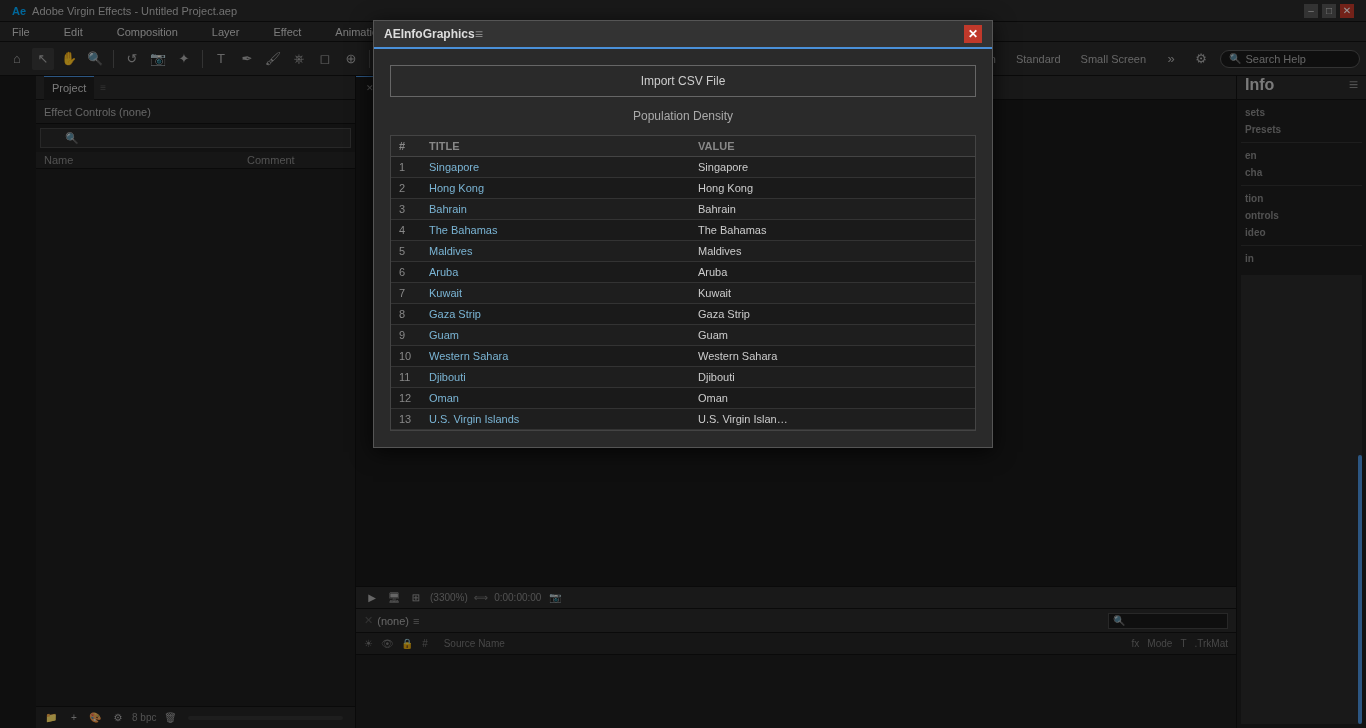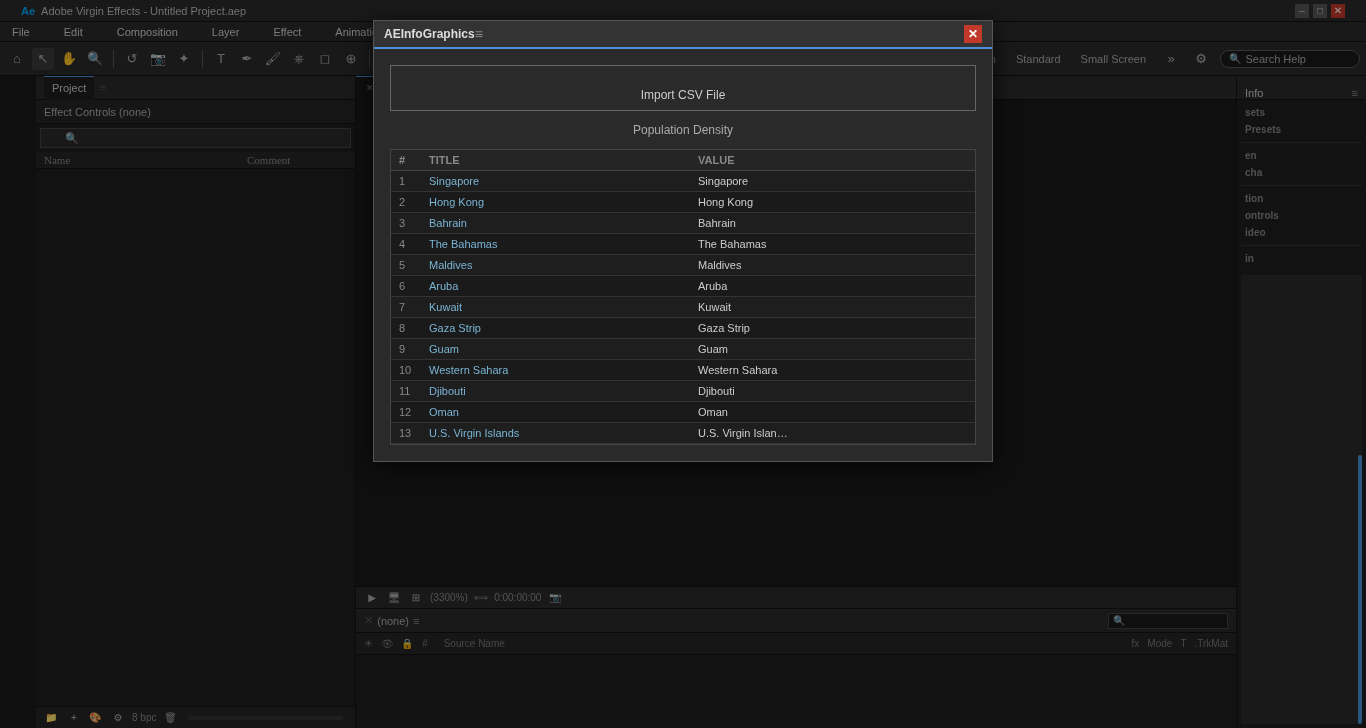--- a/index.html
+++ b/index.html
@@ -14,21 +14,21 @@
       position: relative;
     }
 
     
     .title-bar {
       background: #2b2b2b;
       height: 22px;
       display: flex;
       align-items: center;
       justify-content: space-between;
-      padding: 0 21px;
+      padding: 0 12px;
       border-bottom: 1px solid #111;
     }
     .title-bar-left {
       display: flex;
       align-items: center;
       gap: 6px;
       font-size: 11px;
       color: #aaa;
     }
     .title-bar-logo {
@@ -183,21 +183,20 @@
       padding: 2px 6px;
       height: 20px;
     }
     .project-table-header {
       display: flex;
       padding: 2px 8px;
       background: #252525;
       border-bottom: 1px solid #111;
       font-size: 11px;
       color: #888;
-      font-family: Liberation Serif, serif;
     }
     .project-table-header .col-name { flex: 1; }
     .project-table-header .col-comment { width: 100px; }
 
     
     .center-area {
       flex: 1;
       background: #1a1a1a;
       position: relative;
       display: flex;
@@ -307,26 +306,27 @@
       width: 130px;
       background: #1e1e1e;
       border-left: 1px solid #111;
       display: flex;
       flex-direction: column;
     }
     .right-panel-title {
       background: #2b2b2b;
       height: 24px;
       display: flex;
-      align-items: flex-end;
+      align-items: flex-start;
       justify-content: space-between;
       padding: 0 8px;
-      font-size: 11px;
-      color: #ccc;
-      border-bottom: 1px solid #111;
+      font-size: 16px;
+      color: #ccc;
+      border-bottom: 1px solid #111;
+      font-weight: bold;
     }
     .right-panel-items {
       padding: 4px;
     }
     .right-panel-item {
       font-size: 10px;
       color: #888;
       padding: 3px 4px;
       cursor: pointer;
       font-weight: bold;
@@ -389,21 +389,21 @@
       padding: 16px;
       display: flex;
       flex-direction: column;
       gap: 12px;
     }
     .import-btn {
       background: #2a2a2a;
       border: 1px solid #666;
       color: #ccc;
       font-size: 12px;
-      padding: 22px 16px;
+      padding: 8px 16px;
       cursor: pointer;
       width: 100%;
       text-align: center;
       height: 32px;
     }
     .modal-subtitle {
       text-align: center;
       font-size: 12px;
       color: #aaa;
     }

